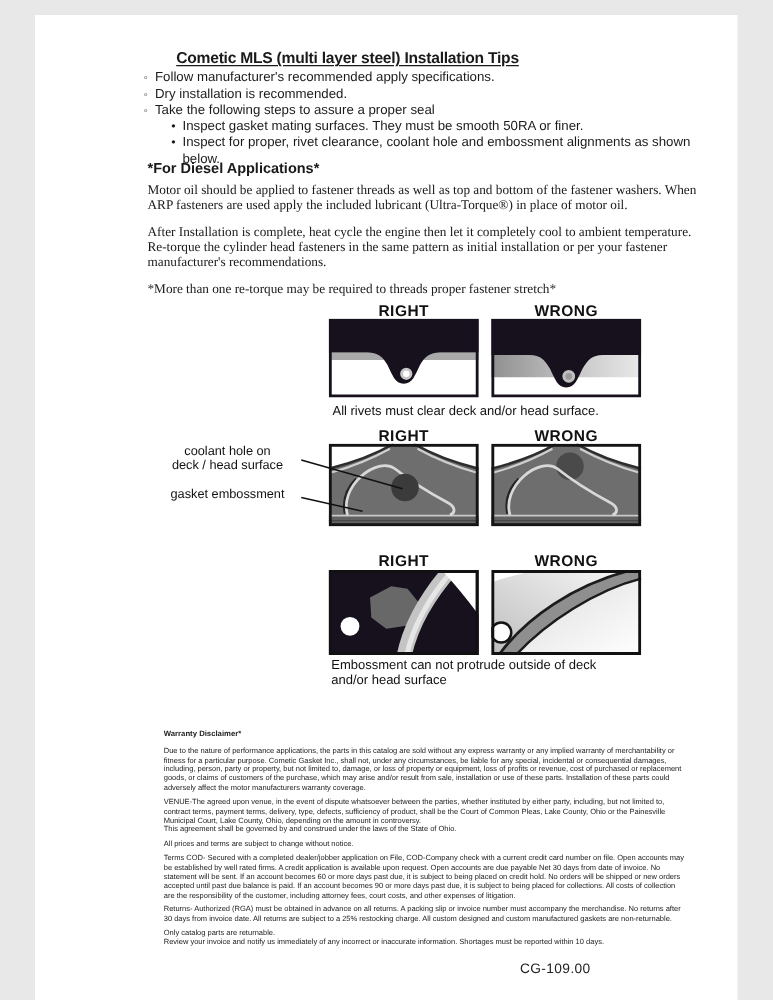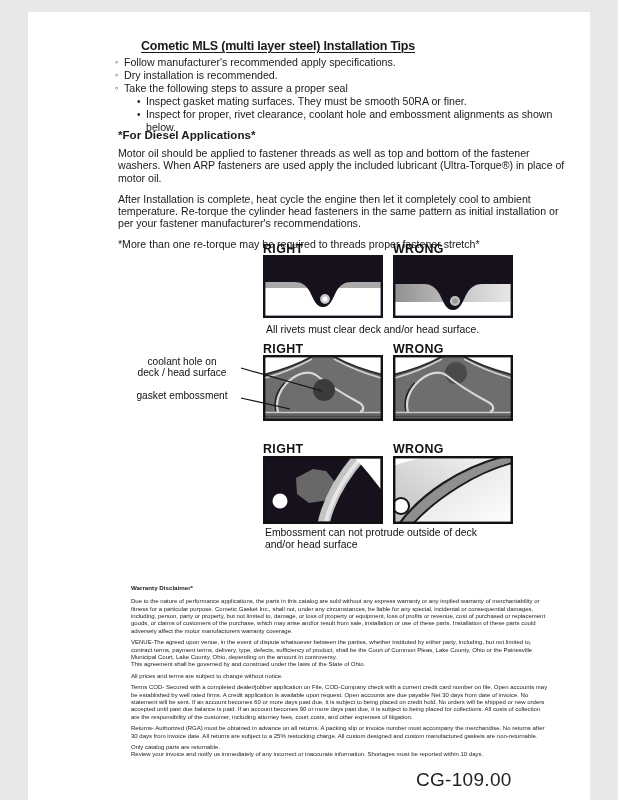--- a/index.html
+++ b/index.html
@@ -21,37 +21,37 @@
     text-decoration-thickness:1.4px;
     white-space:nowrap;
   }
   .bullets{left:87px;top:44px;font-size:10.6px;line-height:13px;width:470px;}
   .b-row{display:flex;}
   .b-glyph{width:9px;flex:0 0 9px;font-size:9px;line-height:13px;}
   .sub{padding-left:22px;}
   .sub .b-glyph{font-size:10px;}
   .diesel{left:90px;top:117px;width:452px;font-size:10.6px;line-height:12.2px;}
   .diesel h2{font-size:11.6px;font-weight:bold;margin:0 0 6px 0;}
-  .diesel p{margin:0 0 9px 0;}
+  .diesel p{margin:0 0 9px 0;font-family:Liberation Serif, serif;}
   .fig-label{
-    width:120px;text-align:left;
+    width:120px;text-align:center;
     font-size:12.4px;font-weight:700;letter-spacing:0.4px;
     color:#111;white-space:nowrap;
   }
   .fig-caption{font-size:10.4px;color:#111;line-height:11.5px;white-space:nowrap;}
   .diag{display:block;}
   .ann{
     width:112px;text-align:center;
     font-size:10.2px;line-height:11px;color:#111;
   }
   .warranty{left:103px;top:572px;width:417px;font-size:6px;line-height:7.35px;color:#222;}
   .warranty h3{font-size:6.2px;font-weight:bold;margin:0 0 7px 0;}
   .warranty p{margin:0 0 4.2px 0;}
   .warranty .tight{margin:0;}
-  .partnum{left:388px;top:757px;font-size:19px;letter-spacing:0.3px;color:#222;white-space:nowrap;}
+  .partnum{left:388px;top:757px;font-size:11px;letter-spacing:0.3px;color:#222;white-space:nowrap;}
   svg{display:block;}
 </style>
 </head>
 <body>
 
 <div class="page">
 
   <div class="abs title">Cometic MLS (multi layer steel) Installation Tips</div>
 
   <div class="abs bullets">

